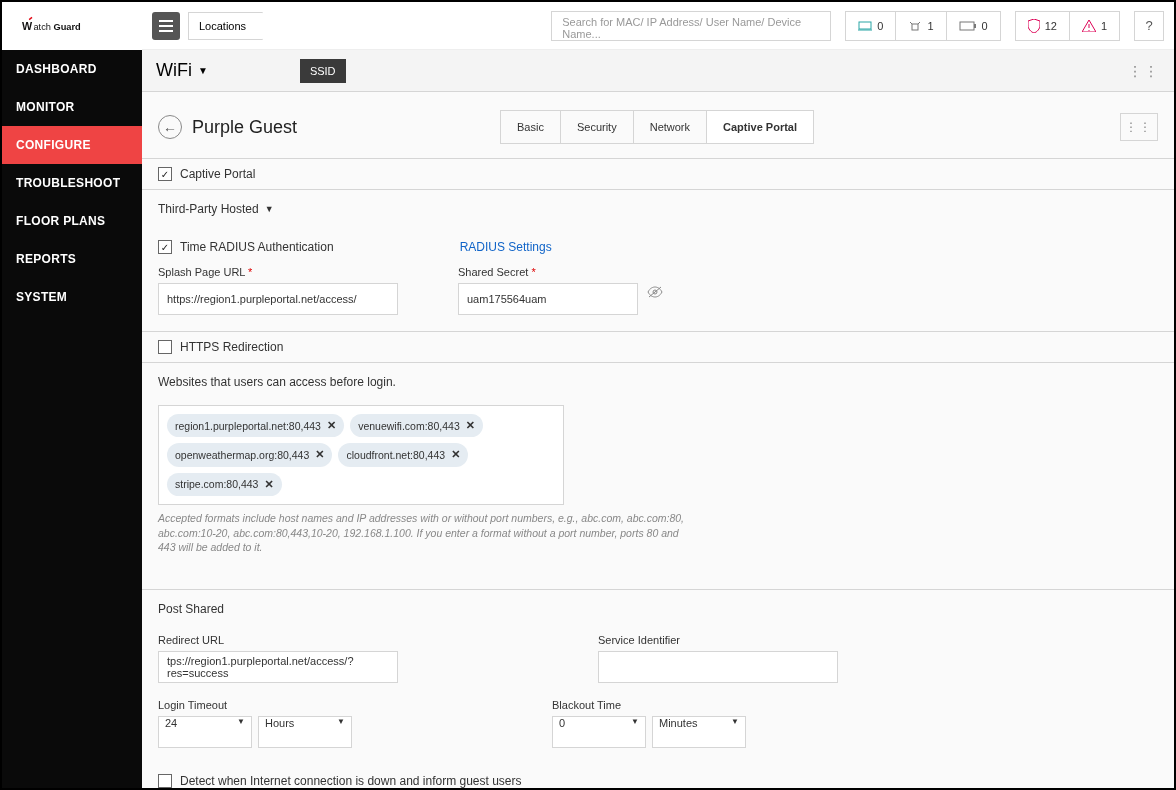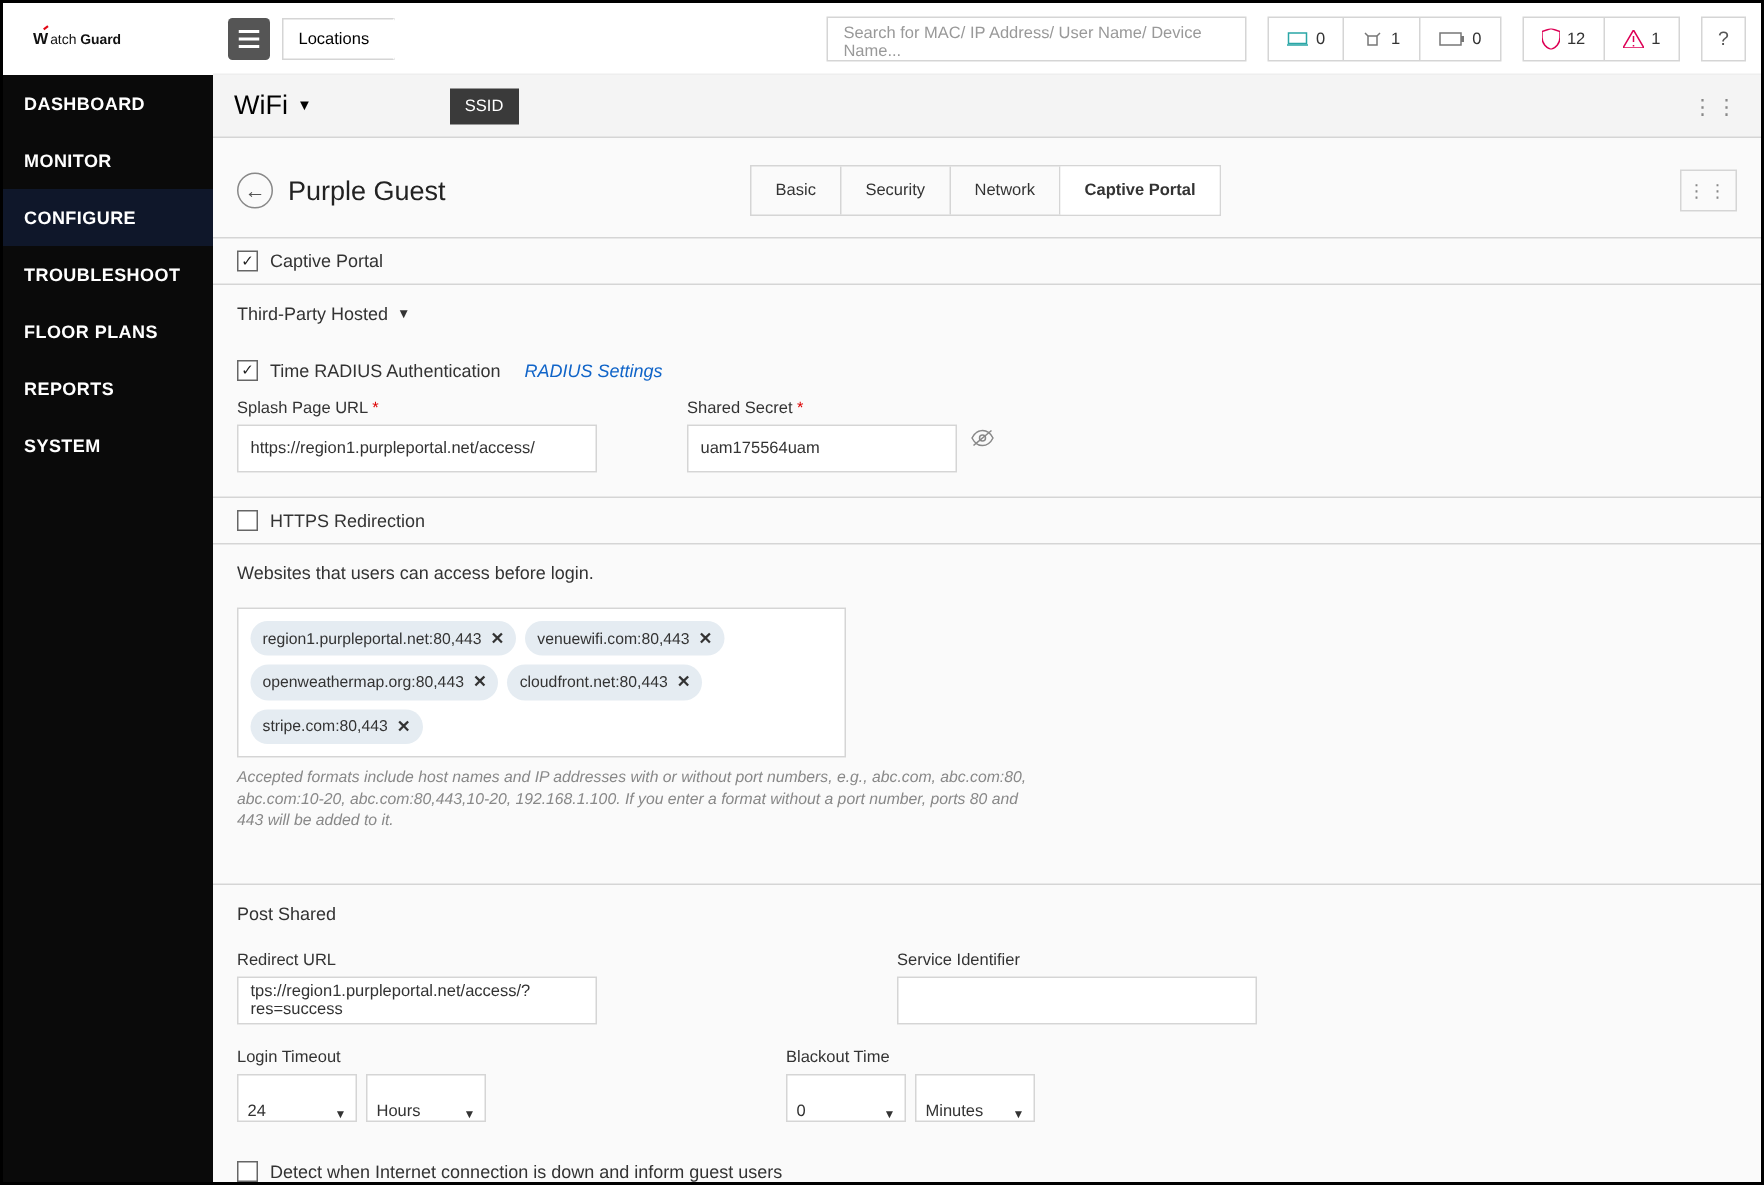--- a/index.html
+++ b/index.html
@@ -3,21 +3,21 @@
 <meta charset="utf-8">
 <style>
   * { box-sizing: border-box; margin: 0; padding: 0; font-family: Arial, Helvetica, sans-serif; }
   html,body { height: 100%; background:#fff; }
   body { display:flex; border:2px solid #000; width:1176px; height:790px; overflow:hidden; }
 
   .sidebar { width:140px; background:#0a0a0a; color:#fff; display:flex; flex-direction:column; }
   .brand { background:#fff; height:48px; display:flex; align-items:center; justify-content:center; }
   .brand svg { height:22px; }
   .nav-item { padding:12px 14px; font-size:12px; font-weight:bold; letter-spacing:.3px; cursor:pointer; text-transform:uppercase; }
-  .nav-item.active { background:#0f172a; }
+  .nav-item.active { background:#ef4444; }
 
   .main { flex:1; display:flex; flex-direction:column; background:#fafafa; }
 
   .topbar { height:48px; background:#fff; border-bottom:1px solid #eee; display:flex; align-items:center; padding:0 10px; gap:8px; }
   .ham { width:28px; height:28px; background:#555; border-radius:3px; display:flex; align-items:center; justify-content:center; cursor:pointer; }
   .ham svg { stroke:#fff; }
   .locchip { position:relative; height:28px; border:1px solid #d5d5d5; background:#fff; font-size:11px; display:flex; align-items:center; padding:0 16px 0 10px; }
   .locchip:after { content:""; position:absolute; right:-10px; top:-1px; width:0;height:0;border-top:14px solid transparent;border-bottom:14px solid transparent;border-left:10px solid #fff; }
   .spacer { flex:1; }
   .search { width:280px; height:30px; border:1px solid #d5d5d5; background:#fff; font-size:11px; color:#999; padding:0 10px; display:flex; align-items:flex-end; }
@@ -47,21 +47,21 @@
 
   .cbrow { display:flex; align-items:center; gap:8px; font-size:12px; color:#333; padding:8px 0; }
   .cb { width:14px;height:14px; border:1px solid #666; display:flex; align-items:center; justify-content:center; font-size:10px; color:#222; cursor:pointer; background:#fff;}
   .cb.checked:after { content:"✓"; }
 
   .fieldrow { display:flex; gap:60px; padding:4px 0 6px 0;}
   .fld { display:flex; flex-direction:column; gap:5px; }
   .lbl { font-size:11px; color:#333; }
   .req { color:#d00; }
   .input { width:240px; height:32px; border:1px solid #d5d5d5; background:#fff; font-size:11px; padding:0 8px; display:flex; align-items:center; color:#333;}
-  .inputsel { width:80px; height:32px; border:1px solid #d5d5d5; background:#fff; font-size:11px; padding:0 6px; display:flex; align-items:flex-end; justify-content:space-between; color:#333;}
+  .inputsel { width:94px; height:32px; border:1px solid #d5d5d5; background:#fff; font-size:11px; padding:0 6px; display:flex; align-items:flex-start; justify-content:space-between; color:#333;}
   .link { color:#1064c8; font-size:12px; cursor:pointer; }
 
   .tagbox { width:406px; min-height:100px; border:1px solid #d5d5d5; background:#fff; padding:8px; display:flex; flex-wrap:wrap; gap:6px; }
   .tag { background:#e5ecf2; border-radius:12px; font-size:10.5px; color:#333; padding:4px 8px; display:flex; gap:6px; align-items:center; }
   .tag .x { font-weight:bold; cursor:pointer; font-size:11px;}
 
   .hint { font-size:10.5px; font-style:italic; color:#888; max-width:540px; margin-top:6px; line-height:1.4;}
   .eye {width:18px;height:18px;display:inline-flex;align-items:center;justify-content:center;color:#888;margin-left:8px;cursor:pointer;}
 
   .twoCol { display:flex; gap:200px; }
@@ -181,21 +181,21 @@
       <span style="font-size:9px;">▼</span>
     </div>
       </div>
 
     <div style="padding:6px 4px 10px 4px;">
       <div class="cbrow" style="gap:16px;">
         <div style="display:flex;align-items:center;gap:8px;">
           <div class="cb checked"></div>
           <span>Time RADIUS Authentication</span>
         </div>
-        <span class="link" style="font-style:italic;">RADIUS Settings</span>
+        <span class="link" style="margin-left:110px;">RADIUS Settings</span>
       </div>
 
       <div class="fieldrow">
         <div class="fld">
           <div class="lbl"><span>Splash Page URL</span> <span class="req">*</span></div>
           <div class="input">
               <span>https://region1.purpleportal.net/access/</span>
             </div>
         </div>
         <div class="fld">

